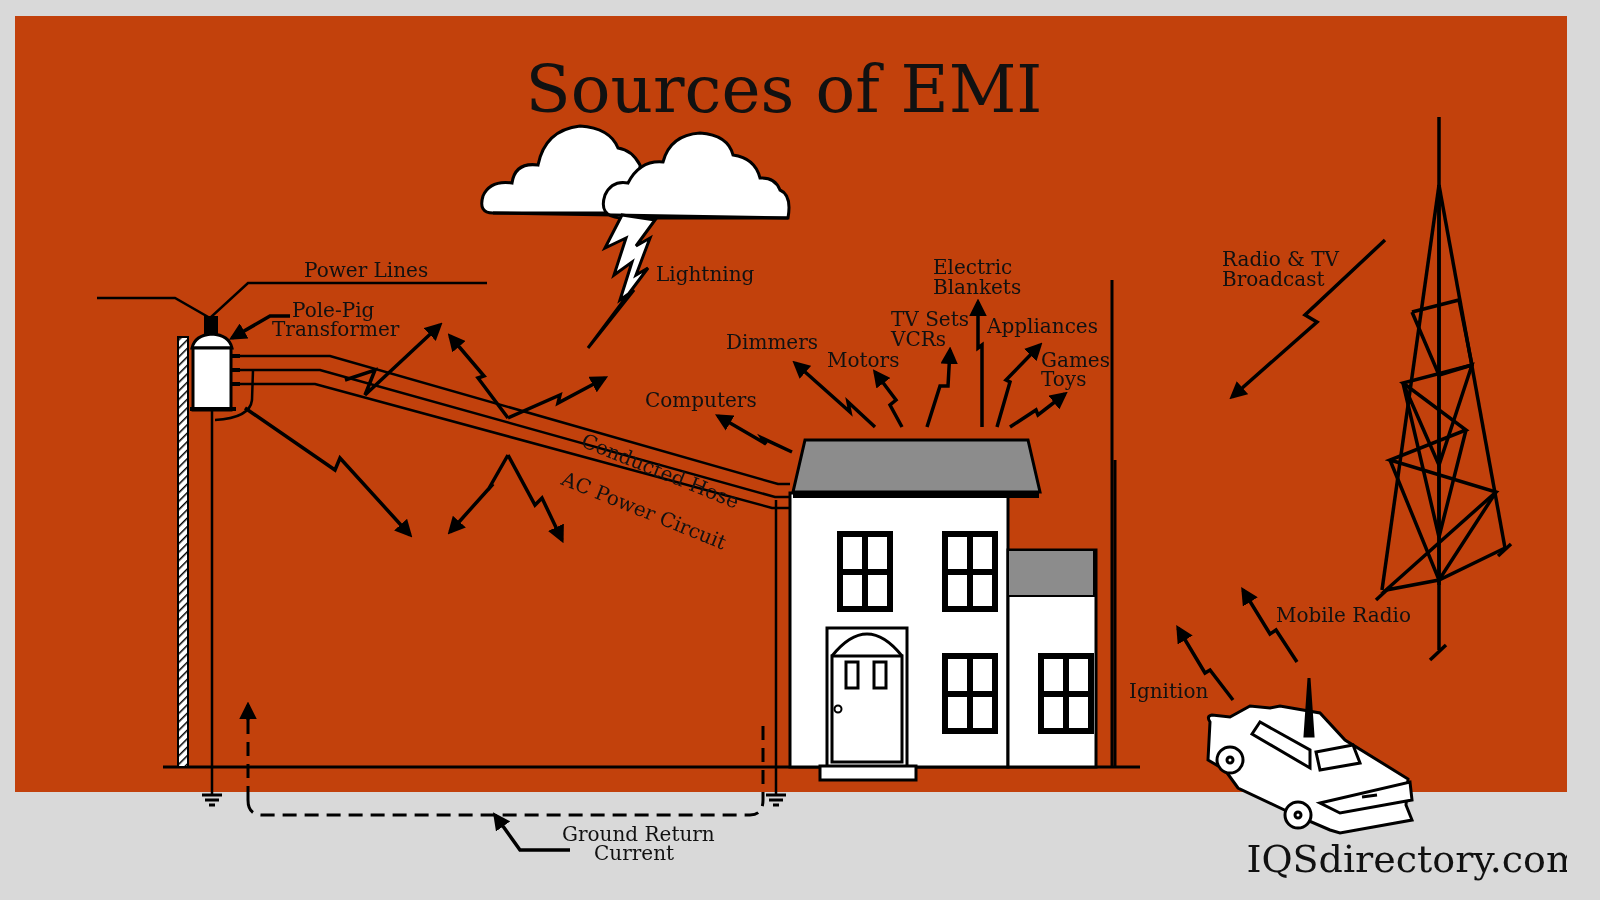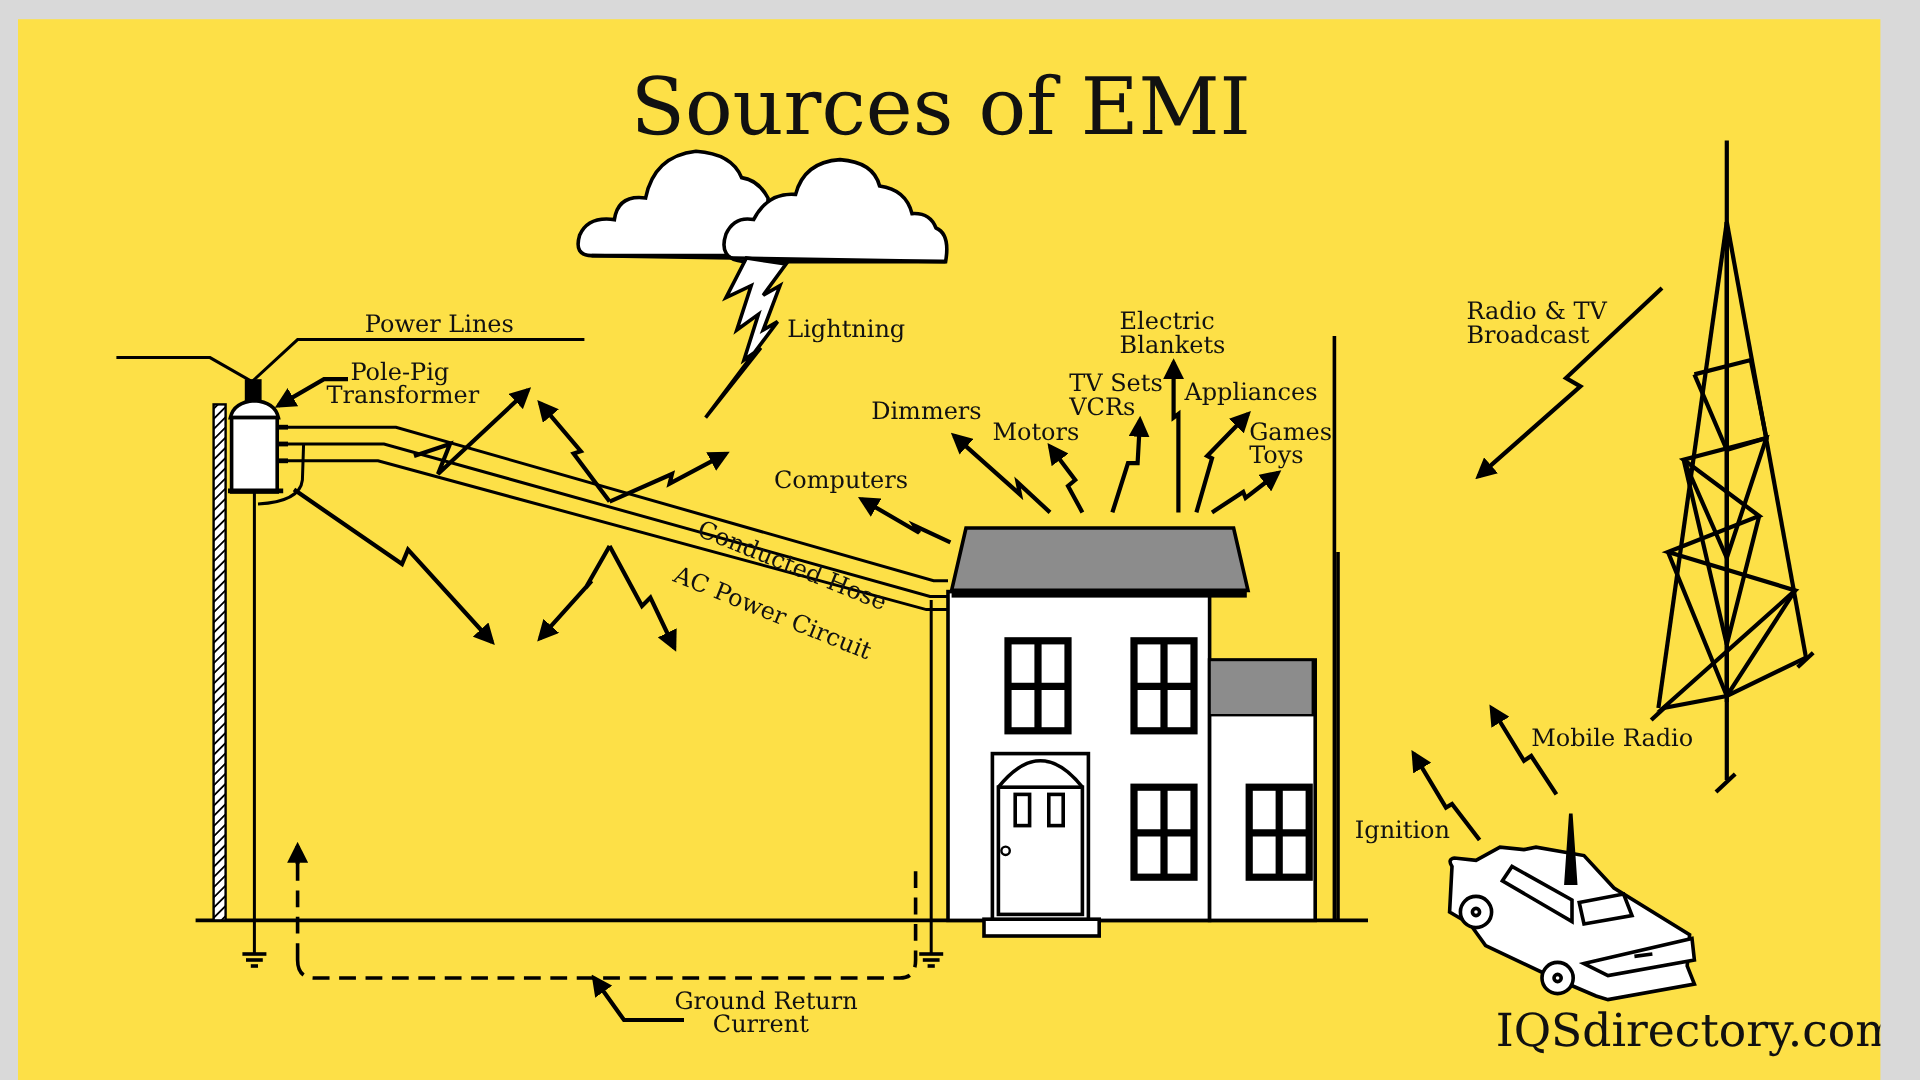--- a/index.html
+++ b/index.html
@@ -2,22 +2,22 @@
 <html><head>
 <meta charset="utf-8">
 <style>
   html, body { margin: 0; padding: 0; }
   body {
     width: 1600px; height: 900px; overflow: hidden;
     background: #d9d9d9;
     font-family: "DejaVu Serif", "Liberation Serif", serif;
   }
   #panel {
-    position: absolute; left: 15px; top: 16px; width: 1552px; height: 884px;
-    background: #fde047;
+    position: absolute; left: 15px; top: 16px; width: 1552px; height: 776px;
+    background: #c2410c;
   }
   svg#diagram { position: absolute; left: 0; top: 0; }
   .lbl { font-family: "DejaVu Serif", "Liberation Serif", serif; fill: #111; }
   .title { font-family: "DejaVu Serif", "Liberation Serif", serif; fill: #111; }
   .stroke { stroke: #000; fill: none; stroke-width: 3.5; stroke-linejoin: miter; stroke-linecap: butt; }
   .thin { stroke: #000; fill: none; stroke-width: 2.5; }
   .wall { stroke: #000; fill: #fff; stroke-width: 3; }
   .win { stroke: #000; fill: #fff; stroke-width: 6; }
 </style>
 </head>

